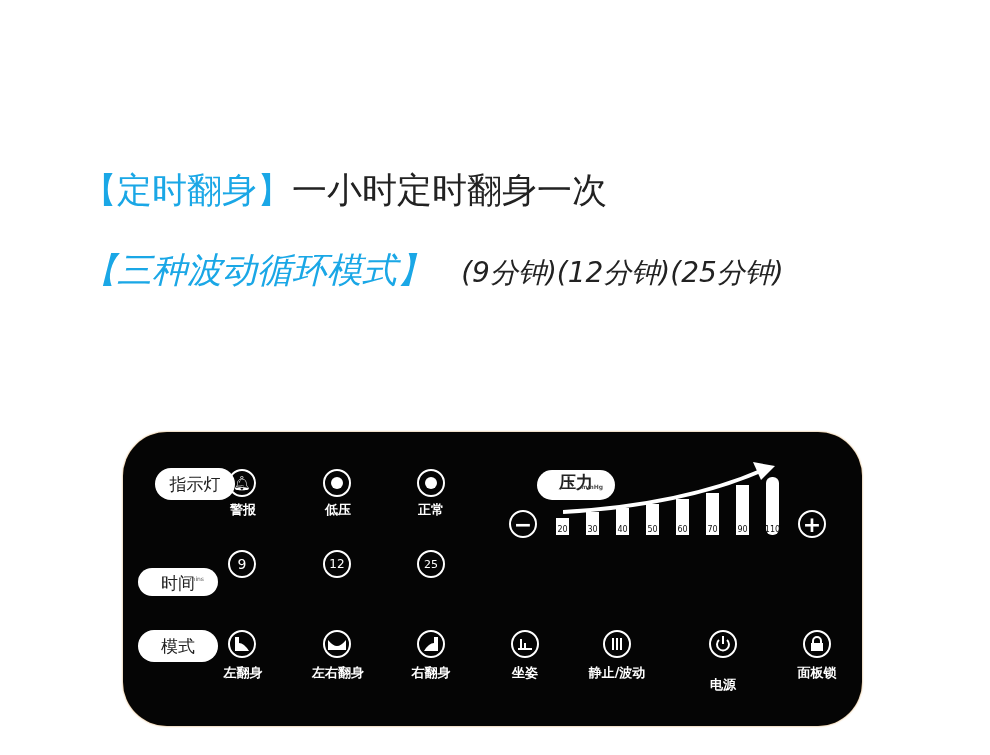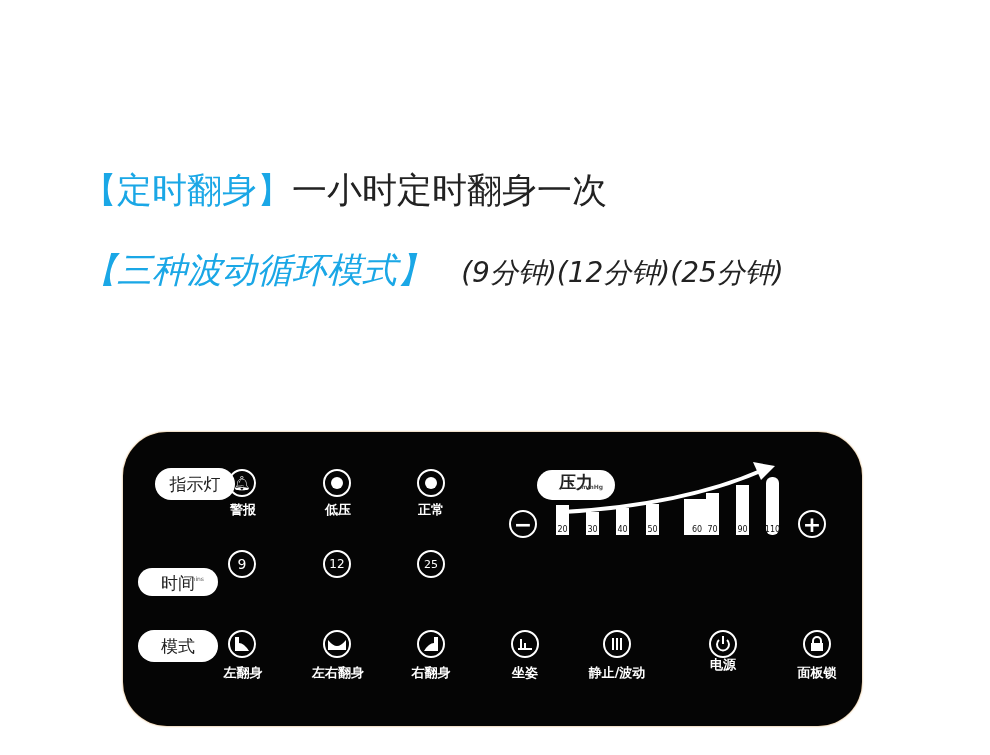--- a/index.html
+++ b/index.html
@@ -47,33 +47,33 @@
   <div class="ic num" style="left:200px;top:118px;font-size:12px;">12</div>
   <div class="ic num" style="left:294px;top:118px;font-size:11px;">25</div>
 
   <div class="ic" style="left:386px;top:78px;font-size:22px;font-weight:bold;">−</div>
   <div class="pill" style="left:414px;top:38px;width:78px;height:30px;line-height:24px;font-weight:bold;"><span>压力</span><span class="sub" style="right:12px;bottom:1px;">mmHg</span></div>
   <svg style="position:absolute;left:440px;top:28px;" width="215" height="55">
     <path d="M0 52 Q120 45 200 10" stroke="#fff" stroke-width="4" fill="none"></path>
     <polygon points="190,2 212,6 198,20" fill="#fff"></polygon>
   </svg>
   <div style="position:absolute;left:433px;top:40px;width:230px;height:63px;">
-    <div class="bar" style="left:0;height:30px;">
+    <div class="bar" style="left:0;height:17px;">
         <span>20</span>
       </div>
     <div class="bar" style="left:30px;height:23px;">
         <span>30</span>
       </div>
     <div class="bar" style="left:60px;height:27px;">
         <span>40</span>
       </div>
     <div class="bar" style="left:90px;height:31px;">
         <span>50</span>
       </div>
-    <div class="bar" style="left:128px;height:36px;padding-left:13px;">
+    <div class="bar" style="left:120px;height:36px;">
         <span>60</span>
       </div>
     <div class="bar" style="left:150px;height:42px;">
         <span>70</span>
       </div>
     <div class="bar" style="left:180px;height:50px;">
         <span>90</span>
       </div>
     <div class="bar" style="left:210px;height:58px;border-radius:6px;">
         <span>110</span>
@@ -117,21 +117,21 @@
       </svg>
     </div>
   <div class="lbl" style="left:494px;top:232px;">静止/波动</div>
 
   <div class="ic" style="left:586px;top:198px;">
       <svg width="16" height="16">
         <path d="M4 4 A6 6 0 1 0 12 4" stroke="#fff" stroke-width="2" fill="none"></path>
         <path d="M8 0V8" stroke="#fff" stroke-width="2"></path>
       </svg>
     </div>
-  <div class="lbl" style="left:600px;top:224px;text-align:center;">电源</div>
+  <div class="lbl" style="left:600px;top:244px;text-align:center;">电源</div>
 
   <div class="ic" style="left:680px;top:198px;">
       <svg width="14" height="16">
         <path d="M3 8V5 A4 4 0 0 1 11 5 V8" stroke="#fff" stroke-width="2" fill="none"></path>
         <rect x="1" y="7" width="12" height="8" fill="#fff"></rect>
       </svg>
     </div>
   <div class="lbl" style="left:694px;top:232px;">面板锁</div>
 </div>
 

